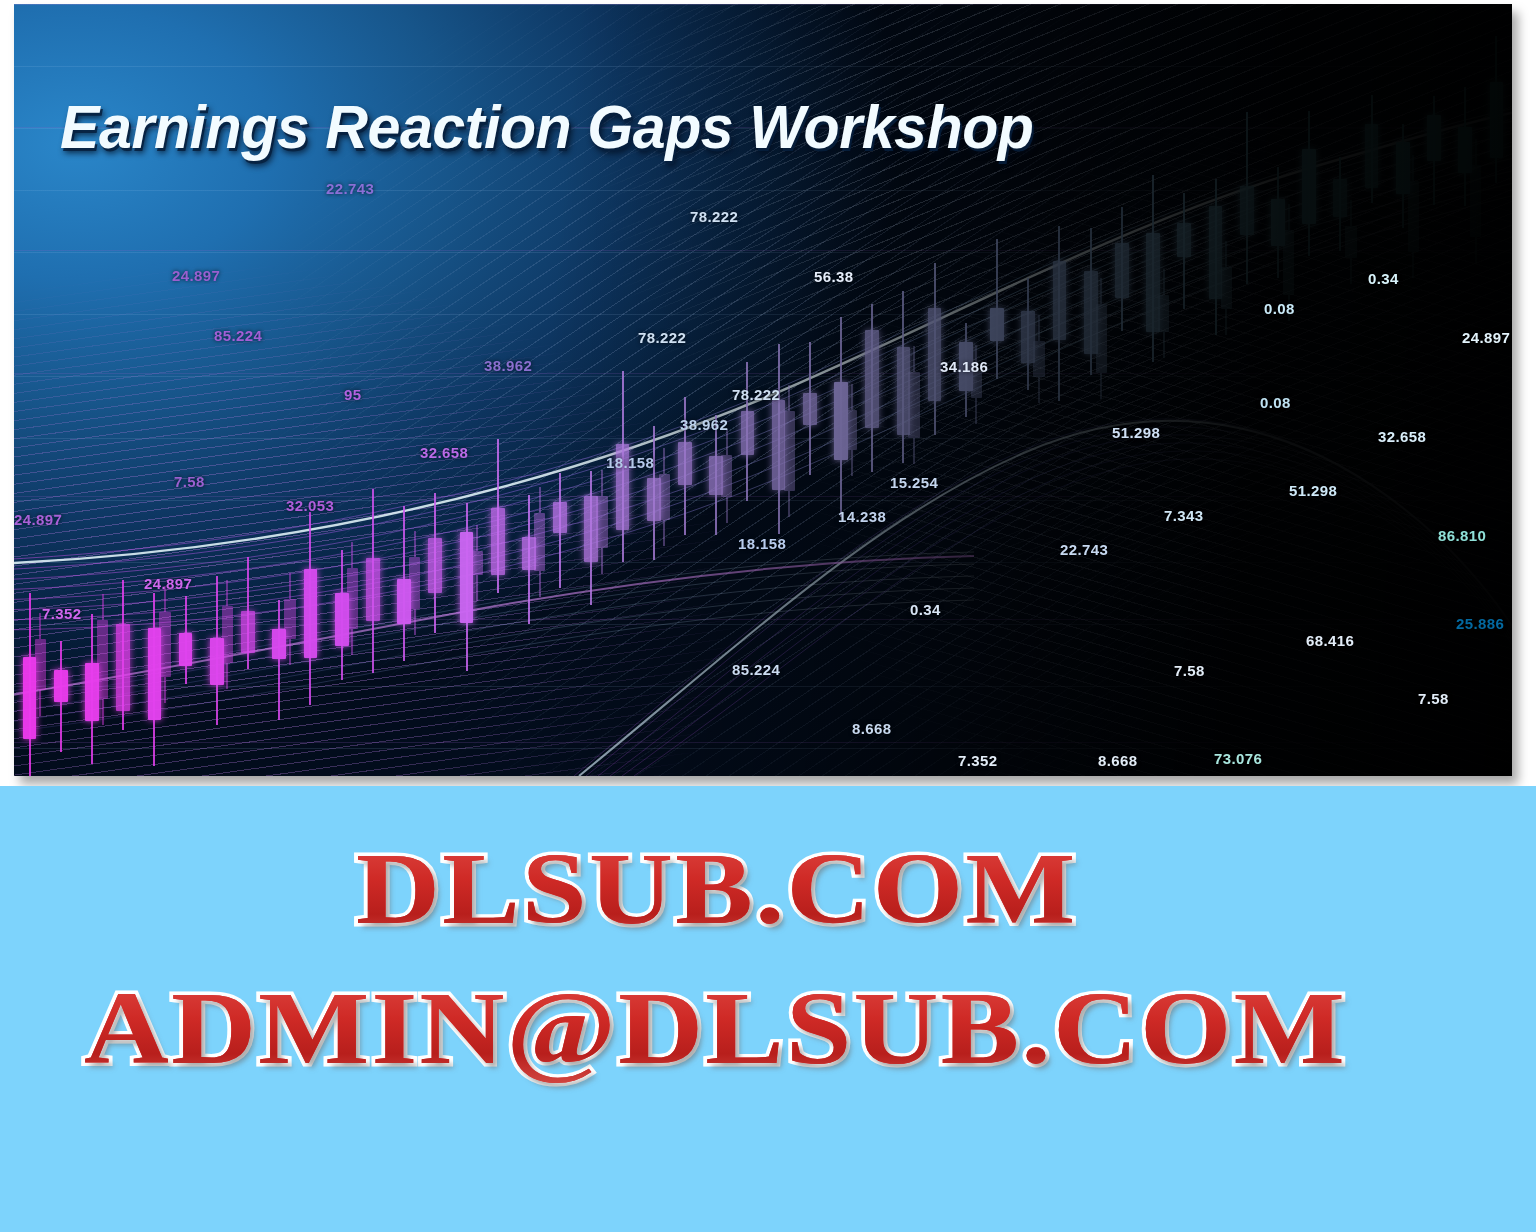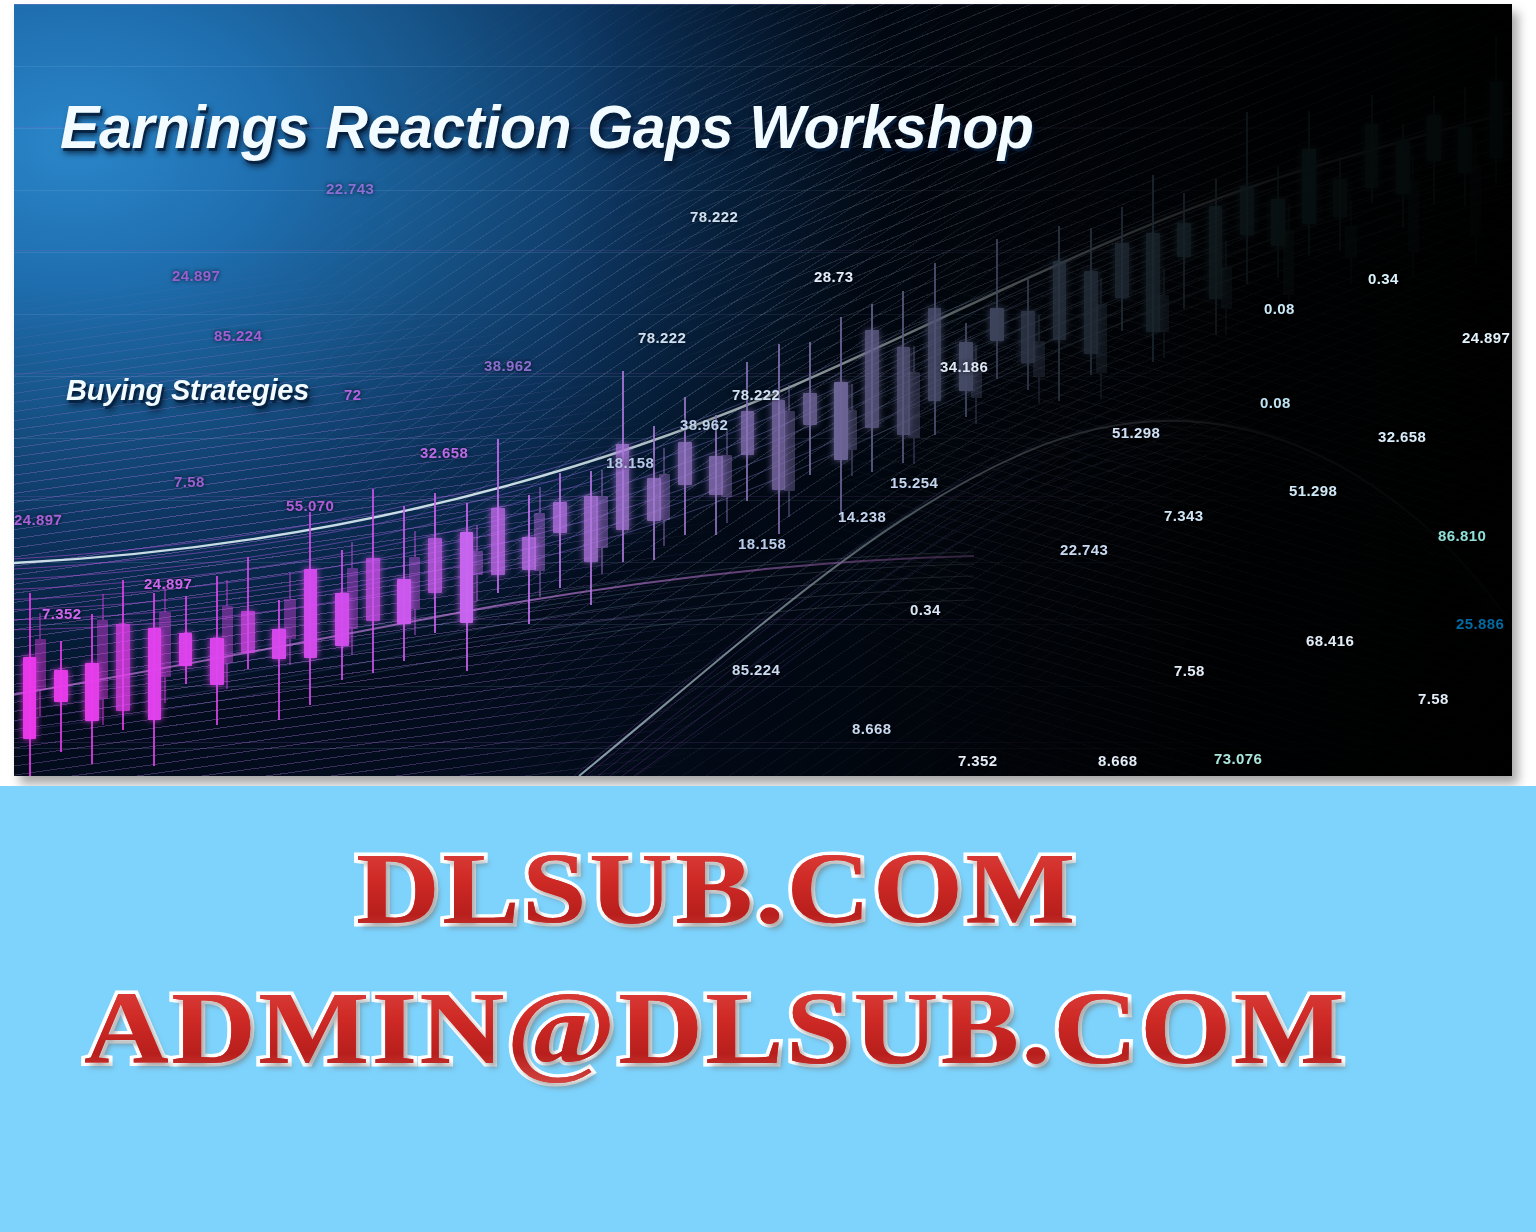--- a/index.html
+++ b/index.html
@@ -588,39 +588,39 @@
       <div class="candle" style="left: 1475.53px; top: 31.7557px; width: 13.7317px; height: 147.69px;">
         <div class="wick" style="top: 0px; height: 147.69px; background: rgb(86, 240, 244); opacity: 0.85;"></div>
         <div class="body" style="top: 46.127px; height: 75.9579px; background: rgb(86, 240, 244); opacity: 0.97; box-shadow: rgb(86, 240, 244) 0px 0px 7px;"></div>
       </div>
     </div>
 
   <div class="bg-dark-right" style="pointer-events: none;"></div>
     <div id="annotations">
       <div class="plabel" style="left: 312px; top: 176px; color: rgb(138, 111, 214); font-size: 15px;">22.743</div>
       <div class="plabel" style="left: 676px; top: 204px; color: rgb(207, 224, 242); font-size: 15px;">78.222</div>
-      <div class="plabel" style="left: 800px; top: 264px; color: rgb(230, 238, 251); font-size: 15px;">28.73</div>
+      <div class="plabel" style="left: 800px; top: 264px; color: rgb(230, 238, 251); font-size: 15px;">56.38</div>
       <div class="plabel" style="left: 158px; top: 263px; color: rgb(154, 95, 208); font-size: 15px;">24.897</div>
       <div class="plabel" style="left: 624px; top: 325px; color: rgb(207, 224, 242); font-size: 15px;">78.222</div>
       <div class="plabel" style="left: 200px; top: 323px; color: rgb(163, 94, 214); font-size: 15px;">85.224</div>
       <div class="plabel" style="left: 470px; top: 353px; color: rgb(139, 111, 208); font-size: 15px;">38.962</div>
       <div class="plabel" style="left: 926px; top: 354px; color: rgb(223, 232, 247); font-size: 15px;">34.186</div>
       <div class="plabel" style="left: 1354px; top: 266px; color: rgb(216, 243, 251); font-size: 15px;">0.34</div>
       <div class="plabel" style="left: 1250px; top: 296px; color: rgb(201, 233, 247); font-size: 15px;">0.08</div>
       <div class="plabel" style="left: 1448px; top: 325px; color: rgb(227, 243, 251); font-size: 15px;">24.897</div>
       <div class="plabel" style="left: 718px; top: 382px; color: rgb(207, 224, 242); font-size: 15px;">78.222</div>
-      <div class="plabel" style="left: 330px; top: 382px; color: rgb(178, 97, 224); font-size: 15px;">72</div>
+      <div class="plabel" style="left: 330px; top: 382px; color: rgb(178, 97, 224); font-size: 15px;">95</div>
       <div class="plabel" style="left: 666px; top: 412px; color: rgb(188, 210, 236); font-size: 15px;">38.962</div>
       <div class="plabel" style="left: 1246px; top: 390px; color: rgb(191, 226, 242); font-size: 15px;">0.08</div>
       <div class="plabel" style="left: 1364px; top: 424px; color: rgb(217, 238, 250); font-size: 15px;">32.658</div>
       <div class="plabel" style="left: 1098px; top: 420px; color: rgb(207, 224, 245); font-size: 15px;">51.298</div>
       <div class="plabel" style="left: 406px; top: 440px; color: rgb(187, 106, 232); font-size: 15px;">32.658</div>
       <div class="plabel" style="left: 592px; top: 450px; color: rgb(181, 200, 234); font-size: 15px;">18.158</div>
       <div class="plabel" style="left: 160px; top: 469px; color: rgb(154, 95, 208); font-size: 15px;">7.58</div>
-      <div class="plabel" style="left: 272px; top: 493px; color: rgb(176, 93, 219); font-size: 15px;">55.070</div>
+      <div class="plabel" style="left: 272px; top: 493px; color: rgb(176, 93, 219); font-size: 15px;">32.053</div>
       <div class="plabel" style="left: 876px; top: 470px; color: rgb(196, 214, 239); font-size: 15px;">15.254</div>
       <div class="plabel" style="left: 1275px; top: 478px; color: rgb(207, 233, 248); font-size: 15px;">51.298</div>
       <div class="plabel" style="left: 0px; top: 507px; color: rgb(169, 96, 216); font-size: 15px;">24.897</div>
       <div class="plabel" style="left: 824px; top: 504px; color: rgb(192, 210, 236); font-size: 15px;">14.238</div>
       <div class="plabel" style="left: 1150px; top: 503px; color: rgb(207, 230, 245); font-size: 15px;">7.343</div>
       <div class="plabel" style="left: 1424px; top: 523px; color: rgb(143, 224, 216); font-size: 15px;">86.810</div>
       <div class="plabel" style="left: 724px; top: 531px; color: rgb(185, 205, 238); font-size: 15px;">18.158</div>
       <div class="plabel" style="left: 1046px; top: 537px; color: rgb(199, 217, 241); font-size: 15px;">22.743</div>
       <div class="plabel" style="left: 130px; top: 571px; color: rgb(208, 102, 238); font-size: 15px;">24.897</div>
       <div class="plabel" style="left: 896px; top: 597px; color: rgb(216, 229, 245); font-size: 15px;">0.34</div>
@@ -630,21 +630,20 @@
       <div class="plabel" style="left: 718px; top: 657px; color: rgb(204, 220, 241); font-size: 15px;">85.224</div>
       <div class="plabel" style="left: 1160px; top: 658px; color: rgb(226, 236, 247); font-size: 15px;">7.58</div>
       <div class="plabel" style="left: 1404px; top: 686px; color: rgb(226, 236, 247); font-size: 15px;">7.58</div>
       <div class="plabel" style="left: 838px; top: 716px; color: rgb(201, 218, 240); font-size: 15px;">8.668</div>
       <div class="plabel" style="left: 944px; top: 748px; color: rgb(226, 236, 247); font-size: 15px;">7.352</div>
       <div class="plabel" style="left: 1084px; top: 748px; color: rgb(226, 236, 247); font-size: 15px;">8.668</div>
       <div class="plabel" style="left: 1200px; top: 746px; color: rgb(169, 230, 222); font-size: 15px;">73.076</div>
     </div>
 
   <div class="headline" id="title-main">Earnings Reaction Gaps Workshop</div>
-  <div class="headline" id="sub-2">Buying Strategies</div>
 </div>
 
 <div id="watermark">
   <div class="wm-text" id="wm-domain">DLSUB.COM</div>
   <div class="wm-fill" id="wm-domain-fill">DLSUB.COM</div>
 
   <div class="wm-text" id="wm-email">ADMIN@DLSUB.COM</div>
   <div class="wm-fill" id="wm-email-fill">ADMIN@DLSUB.COM</div>
 </div>
 

